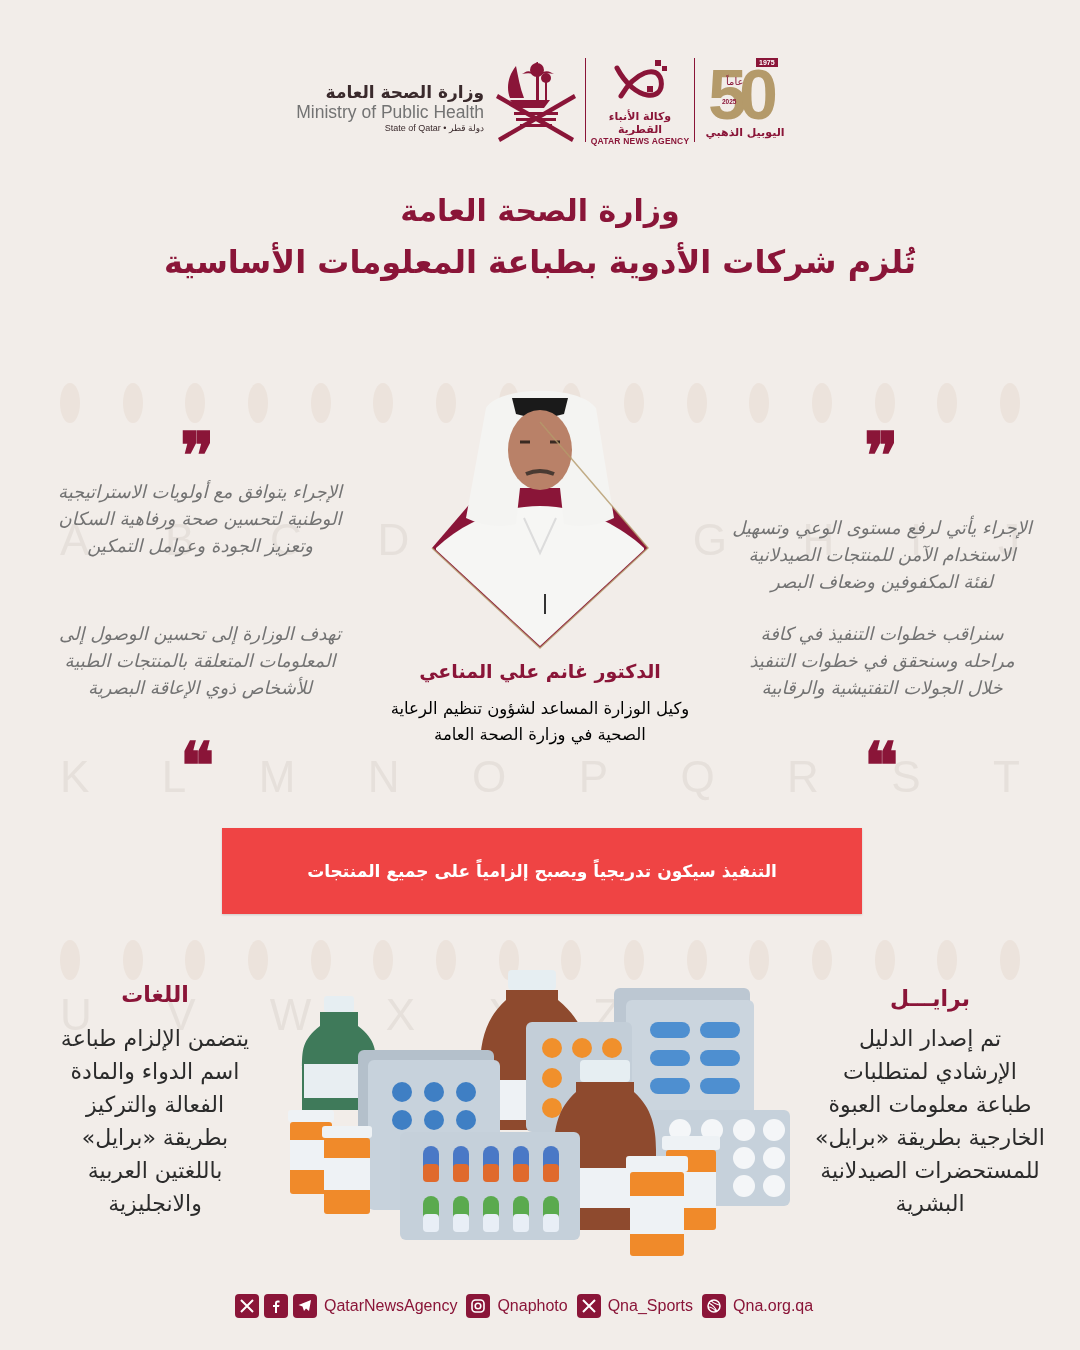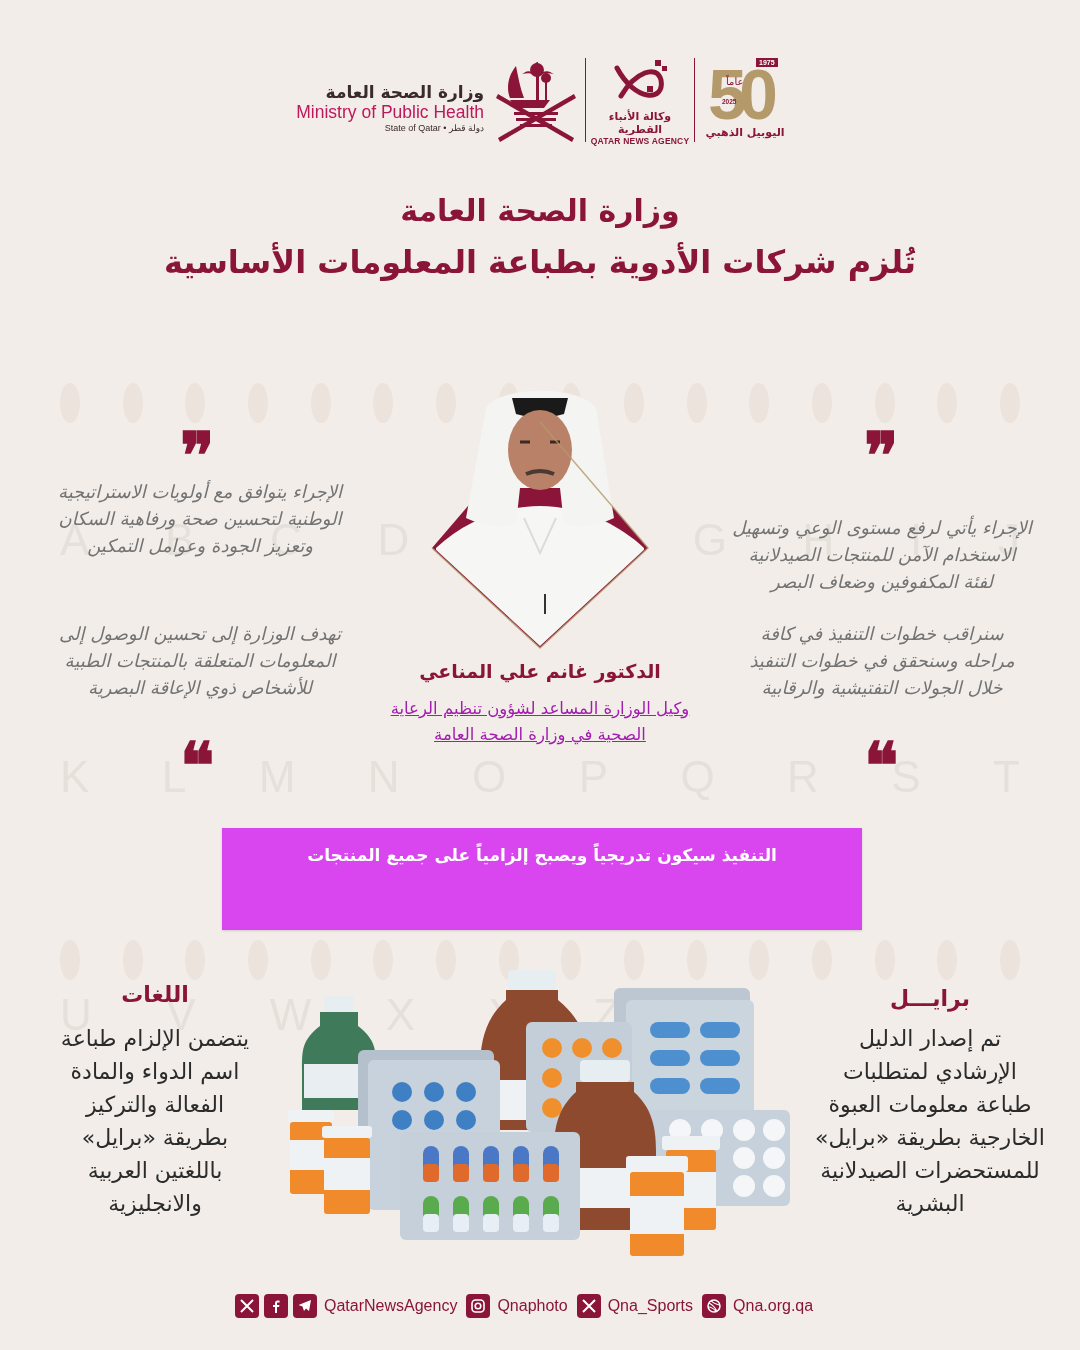--- a/index.html
+++ b/index.html
@@ -16,46 +16,46 @@
 
   
   .dot-row { position: absolute; left: 60px; width: 960px; display: flex; justify-content: space-between; }
   .dot { width: 20px; height: 40px; border-radius: 50%; background: #ece3dc; }
   .wm-row { position: absolute; left: 60px; width: 960px; display: flex; justify-content: space-between;
             font-family: "Liberation Sans", sans-serif; font-size: 44px; font-weight: 300; color: #e6e0db; }
 
   
   .moph { position: absolute; left: 292px; top: 82px; text-align: right; width: 192px; }
   .moph .ar { font-size: 17px; font-weight: bold; color: #3a2a2c; }
-  .moph .en { font-family: "Liberation Sans", sans-serif; font-size: 17.5px; color: #be185d; white-space: nowrap; }
+  .moph .en { font-family: "Liberation Sans", sans-serif; font-size: 17.5px; color: #737373; white-space: nowrap; }
   .moph .sub { font-family: "Liberation Sans", sans-serif; font-size: 9px; color: #3a2a2c; white-space: nowrap; }
   .emblem { position: absolute; left: 490px; top: 58px; width: 92px; height: 88px; }
   .vsep { position: absolute; top: 58px; width: 1px; height: 84px; background: #8a1538; }
   .qna { position: absolute; left: 588px; top: 58px; width: 104px; text-align: center; }
   .qna .ar { font-size: 11px; font-weight: bold; color: #8a1538; margin-top: 2px; }
   .qna .en { font-family: "Liberation Sans", sans-serif; font-size: 8.5px; font-weight: bold; color: #8a1538; letter-spacing: 0.2px; }
   .jubilee { position: absolute; left: 700px; top: 58px; width: 86px; height: 88px; }
 
   
   .title { position: absolute; left: 0; top: 186px; width: 1080px; text-align: center; color: #8a1538; font-weight: bold; }
   .title .l1 { font-size: 30px; line-height: 50px; }
   .title .l2 { font-size: 32px; line-height: 52px; }
 
   
   .qmark { position: absolute; font-family: "DejaVu Serif", serif; font-size: 64px; font-weight: bold; color: #8a1538; line-height: 40px; height: 40px; }
   .qtext { position: absolute; width: 300px; text-align: center; font-size: 18px; line-height: 27px; color: #737373; font-style: italic; }
 
   
   .portrait { position: absolute; left: 428px; top: 378px; width: 224px; height: 272px; }
   .person-name { position: absolute; left: 380px; top: 660px; width: 320px; text-align: center; color: #8a1538; font-size: 19px; font-weight: bold; }
-  .person-role { position: absolute; left: 390px; top: 696px; width: 300px; text-align: center; font-size: 16.5px; line-height: 26px; color: #a21caf; text-decoration: underline; }
-
-  
-  .banner { position: absolute; left: 222px; top: 828px; width: 640px; height: 102px; background: #d946ef; color: #fff;
-            text-align: center; font-size: 17px; font-weight: bold; line-height: 34px; padding-top: 10px; box-shadow: 0 1px 2px rgba(0,0,0,0.15); }
+  .person-role { position: absolute; left: 390px; top: 696px; width: 300px; text-align: center; font-size: 16.5px; line-height: 26px; color: #000000; }
+
+  
+  .banner { position: absolute; left: 222px; top: 828px; width: 640px; height: 86px; background: #ef4444; color: #fff;
+            text-align: center; font-size: 17px; font-weight: bold; line-height: 34px; padding-top: 26px; box-shadow: 0 1px 2px rgba(0,0,0,0.15); }
 
   
   .col-head { position: absolute; color: #8a1538; font-size: 22px; font-weight: bold; text-align: center; }
   .col-text { position: absolute; text-align: center; font-size: 22px; line-height: 33px; color: #2b2b2b; }
 
   .meds { position: absolute; left: 280px; top: 960px; width: 520px; height: 300px; }
 
   
   .footer { position: absolute; left: 235px; top: 1292px; height: 28px; display: flex; align-items: center; gap: 5px; justify-content: center; }
   .sicon { width: 24px; height: 24px; background: #8a1538; border-radius: 4px; display: flex; align-items: center; justify-content: center; }

